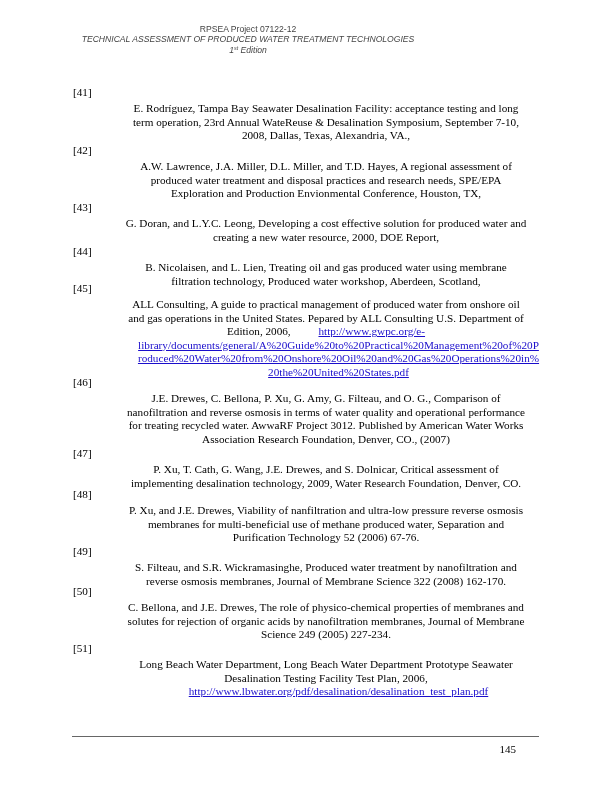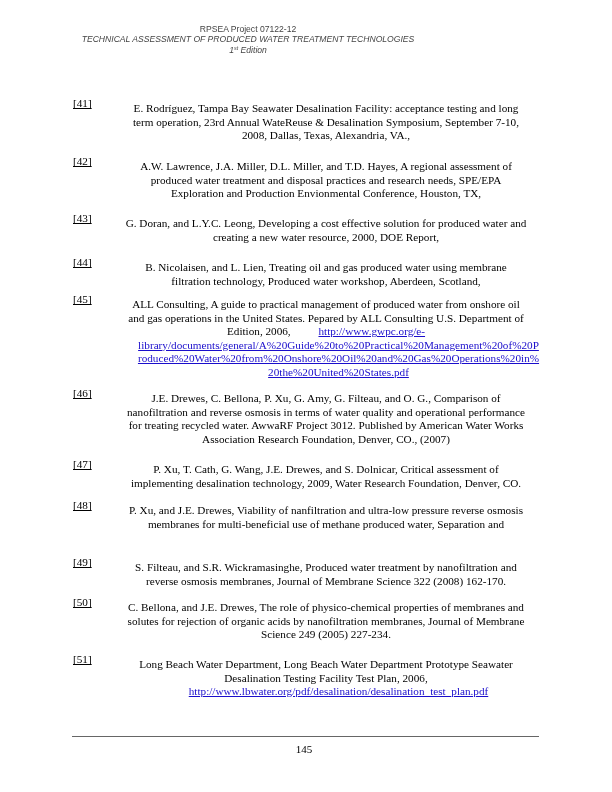--- a/index.html
+++ b/index.html
@@ -41,22 +41,21 @@
     .ref {
       position: absolute;
       left: 0;
       width: 612px;
       font-size: 11.2px;
       line-height: 13.6px;
     }
     .ref .num {
       position: absolute;
       left: 73px;
-      top: 11px;
-      text-decoration: underline;
+      top: 0;
     }
     .ref .body {
       position: absolute;
       left: 107px;
       top: 16px;
       width: 438px;
       text-align: center;
     }
     .ref .body .line {
       display: block;
@@ -75,24 +74,23 @@
       top: 736px;
       width: 467px;
       height: 1px;
       background: #666666;
     }
     .page-number {
       position: absolute;
       left: 0;
       top: 743px;
       width: 516px;
-      text-align: center;
+      text-align: right;
       font-size: 11px;
       line-height: 13px;
-      padding-left: 46px;
     }
   </style>
 </head>
 <body>
 
 <div class="header">
   <div>RPSEA Project 07122-12</div>
   <div class="italic">TECHNICAL ASSESSMENT OF PRODUCED WATER TREATMENT TECHNOLOGIES</div>
   <div class="italic"><span>1</span><sup>st</sup><span> Edition</span></div>
 </div>
@@ -161,20 +159,21 @@
       <span class="line">P. Xu, T. Cath, G. Wang, J.E. Drewes, and S. Dolnicar, Critical assessment of</span>
       <span class="line">implementing desalination technology, 2009, Water Research Foundation, Denver, CO.</span>
     </div>
   </div>
 
   <div class="ref" style="top:402px;">
     <span class="num">[48]</span>
     <div class="body">
       <span class="line">P. Xu, and J.E. Drewes, Viability of nanfiltration and ultra-low pressure reverse osmosis</span>
       <span class="line">membranes for multi-beneficial use of methane produced water, Separation and</span>
+      <span class="line">Purification Technology 52 (2006) 67-76.</span>
     </div>
   </div>
 
   <div class="ref" style="top:459px;">
     <span class="num">[49]</span>
     <div class="body">
       <span class="line">S. Filteau, and S.R. Wickramasinghe, Produced water treatment by nanofiltration and</span>
       <span class="line">reverse osmosis membranes, Journal of Membrane Science 322 (2008) 162-170.</span>
     </div>
   </div>

